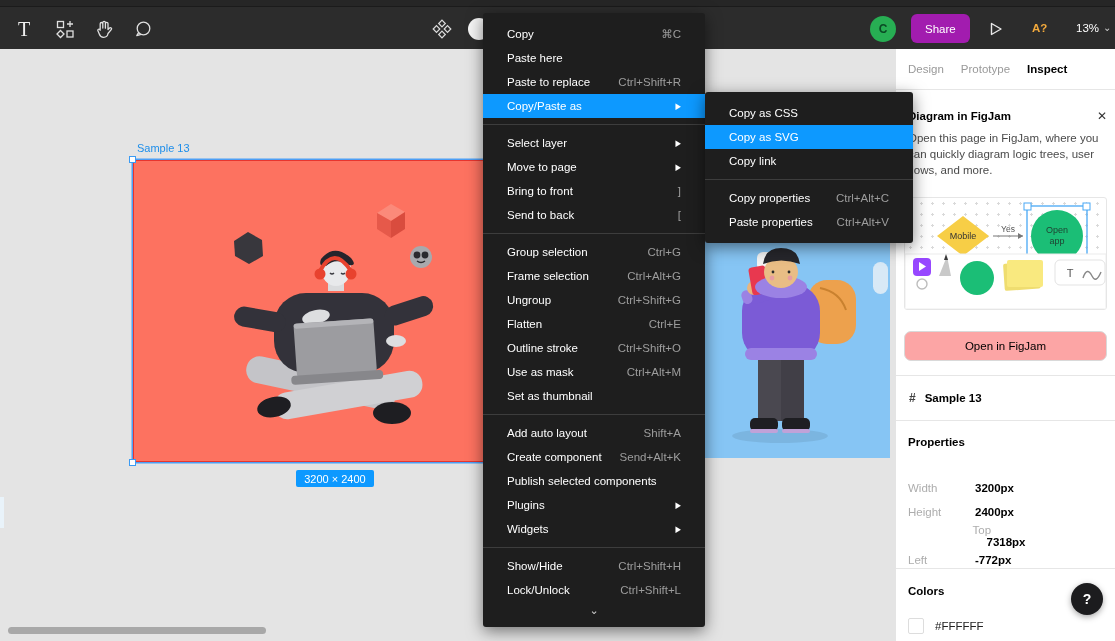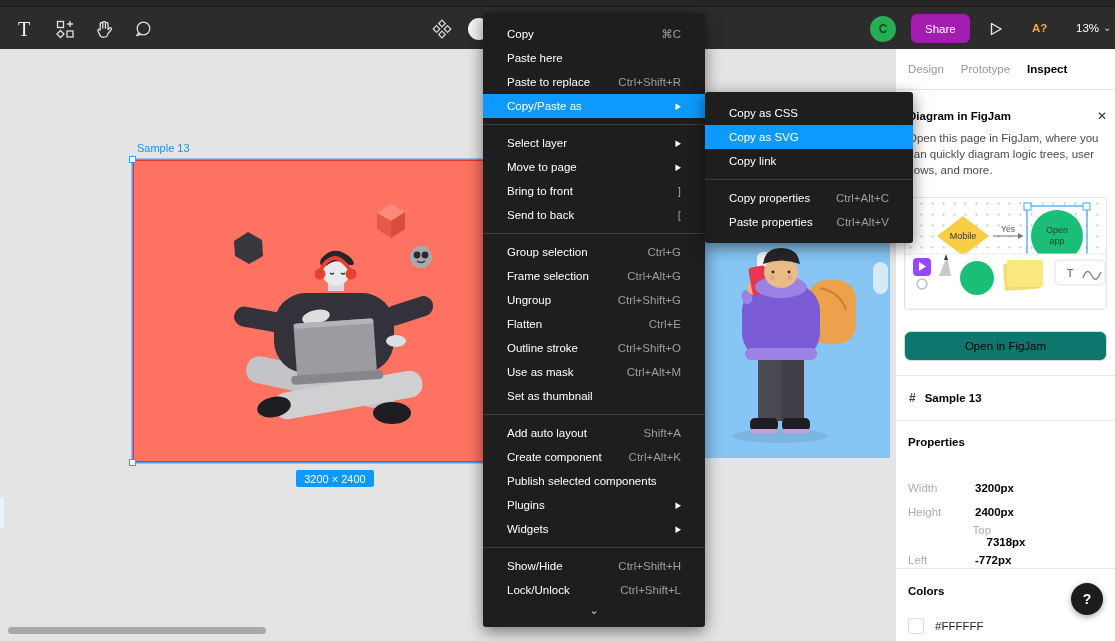--- a/index.html
+++ b/index.html
@@ -33,21 +33,21 @@
   
   .panel { position:absolute; left:896px; top:49px; width:219px; height:592px; background:#FFF; z-index:20; }
   .tabs { position:absolute; top:0; left:0; right:0; height:41px; border-bottom:1px solid #E6E6E6; display:flex; align-items:center; padding-left:12px; gap:17px; }
   .tab { font-size:11.5px; color:#999; }
   .tab.active { color:#000; font-weight:700; }
   .fj-title-row { position:absolute; top:61px; left:12px; right:8px; display:flex; justify-content:space-between; align-items:center; }
   .fj-title { font-size:11.5px; font-weight:700; color:#000; }
   .fj-close { font-size:12px; color:#333; line-height:12px; }
   .fj-body { position:absolute; top:81px; left:12px; width:198px; font-size:11.5px; line-height:16px; color:#4A4A4A; }
   .preview-card { position:absolute; top:148px; left:8px; width:203px; height:113px; background:#FFF; border:1px solid #E6E6E6; border-radius:3px; background-image:radial-gradient(#D9D9D9 1px, transparent 1.1px); background-size:11px 11px; overflow:hidden; }
-  .open-figjam-btn { position:absolute; top:282px; left:8px; width:203px; height:30px; background:#0f766e; border:1px solid #D9D9D9; border-radius:7px; font-size:11.5px; font-weight:500; color:#000; display:flex; align-items:center; justify-content:center; font-family:inherit; }
+  .open-figjam-btn { position:absolute; top:282px; left:8px; width:203px; height:30px; background:#fca5a5; border:1px solid #D9D9D9; border-radius:7px; font-size:11.5px; font-weight:500; color:#000; display:flex; align-items:center; justify-content:center; font-family:inherit; }
   .p-divider { position:absolute; left:0; right:0; height:1px; background:#E6E6E6; }
   .layer-row { position:absolute; top:342px; left:13px; display:flex; align-items:center; gap:9px; }
   .hash-icon { font-size:12px; font-weight:700; color:#444; }
   .layer-name { font-size:11.5px; font-weight:700; color:#000; }
   .props-title { position:absolute; top:387px; left:12px; font-size:11.5px; font-weight:700; color:#000; }
   .prop-row { position:absolute; left:12px; width:196px; display:flex; align-items:center; height:24px;margin-top:13px; }
   .prop-label { width:67px; font-size:11.5px; color:#ADADAD; }
   .prop-value { font-size:11.5px; font-weight:600; color:#000; }
   .colors-title { position:absolute; top:536px; left:12px; font-size:11.5px; font-weight:700; color:#000; }
   .swatch-row { position:absolute; top:569px; left:12px; display:flex; align-items:center; gap:11px; }
@@ -345,21 +345,21 @@
     <span class="mi-label">Set as thumbnail</span>
     <span class="mi-shortcut"></span>
   </div>
   <div class="menu-sep"></div>
   <div class="menu-item">
     <span class="mi-label">Add auto layout</span>
     <span class="mi-shortcut">Shift+A</span>
   </div>
   <div class="menu-item">
     <span class="mi-label">Create component</span>
-    <span class="mi-shortcut">Ctrl+Alt+K</span>
+    <span class="mi-shortcut">Send+Alt+K</span>
   </div>
   <div class="menu-item">
     <span class="mi-label">Publish selected components</span>
     <span class="mi-shortcut"></span>
   </div>
   <div class="menu-item">
     <span class="mi-label">Plugins</span>
     <span class="mi-arrow">▶</span>
   </div>
   <div class="menu-item">

